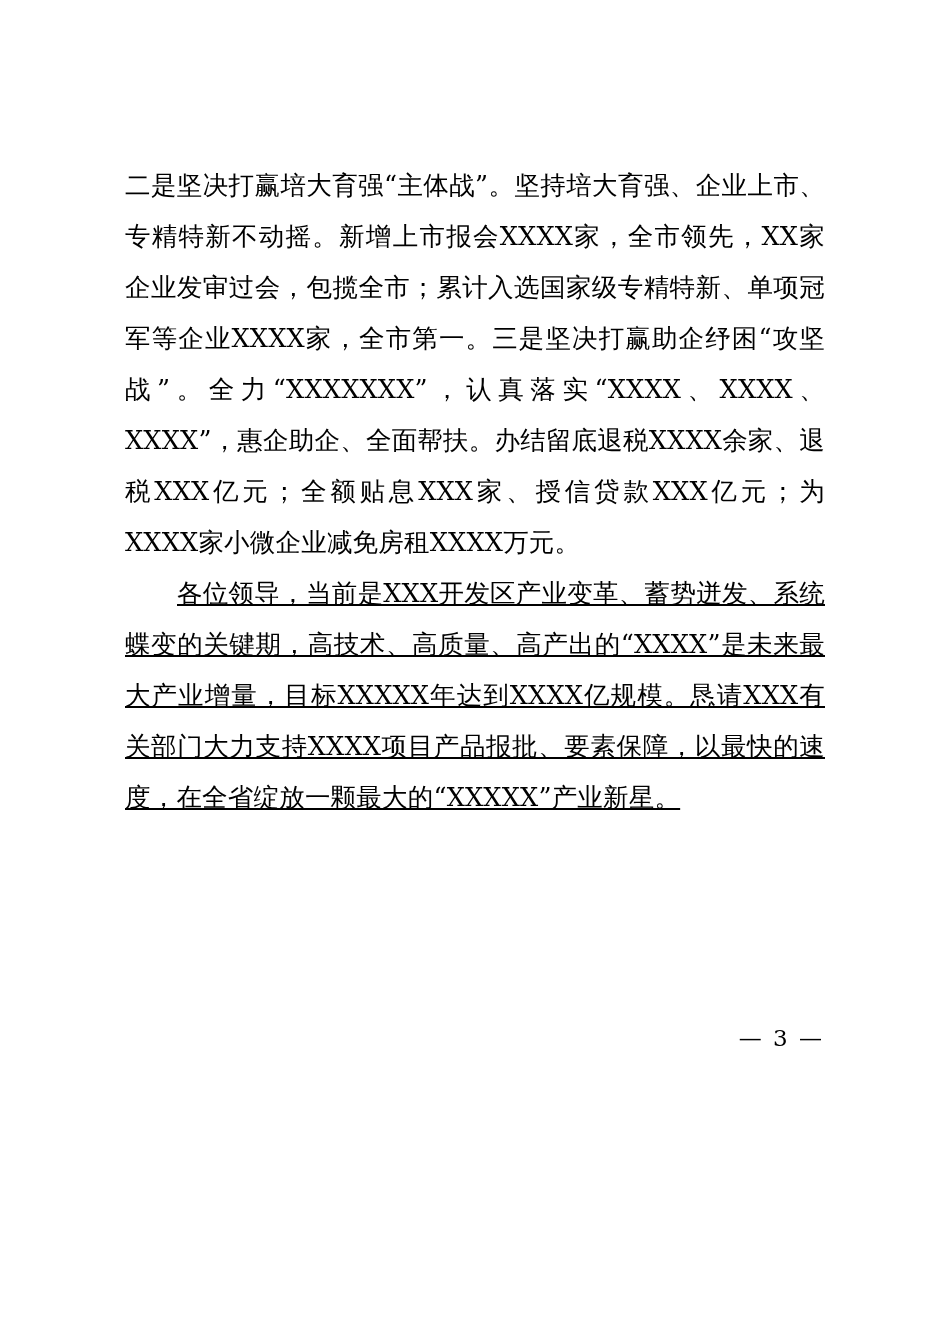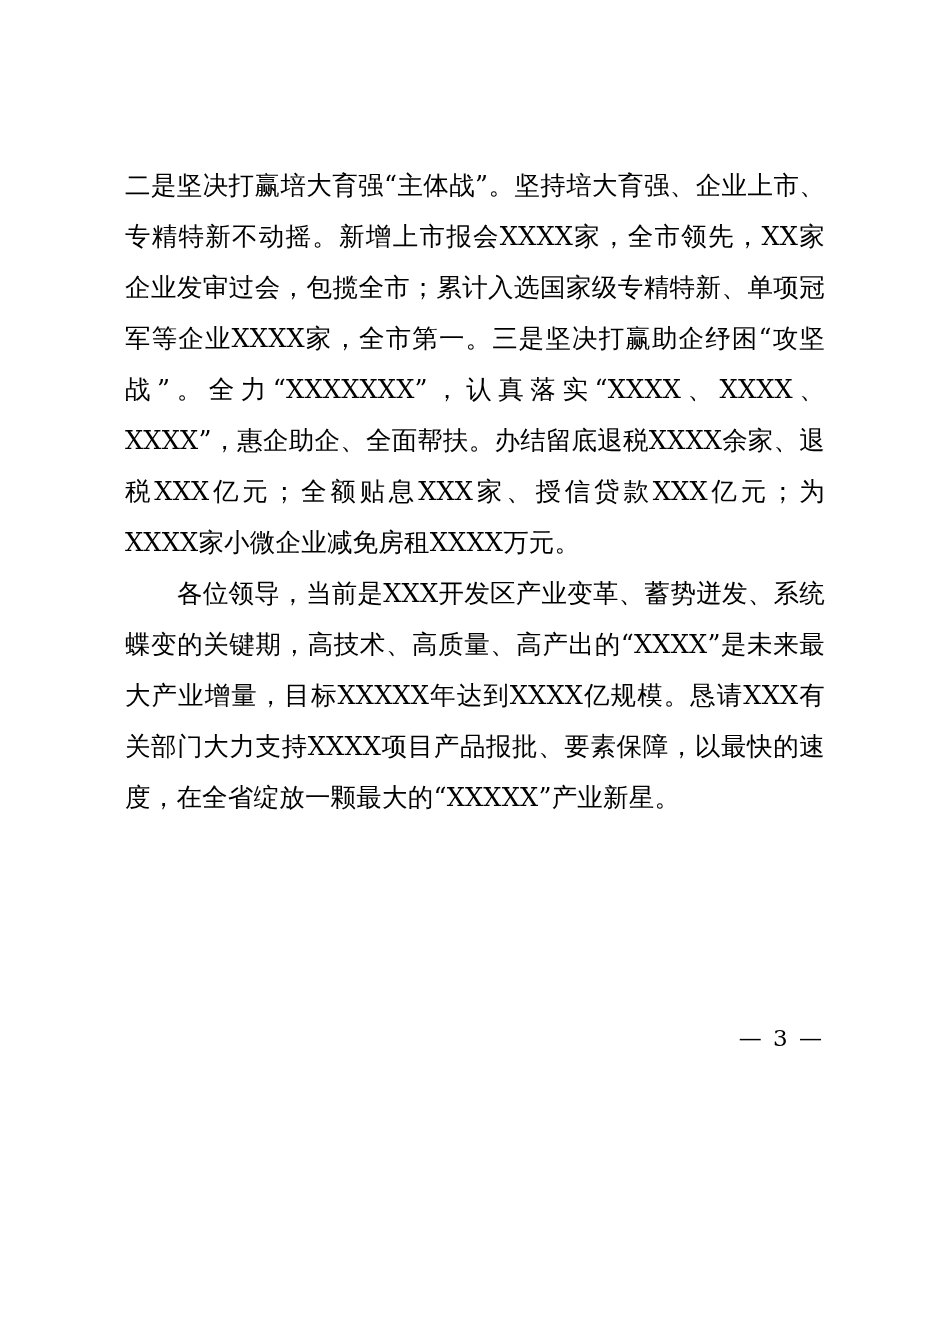--- a/index.html
+++ b/index.html
@@ -28,20 +28,21 @@
     line-height: 51px;
     color: #000000;
     text-align: justify;
     text-justify: inter-ideograph;
     margin: 0 0 0 0;
     letter-spacing: 0.2px;
     font-weight: 500;
   }
   .para.indent {
     text-indent: 52px;
+    text-decoration: underline;
   }
   .page-number {
     position: absolute;
     right: 126px;
     bottom: 113px;
     font-family: "DejaVu Serif", "Liberation Serif", serif;
     font-size: 23px;
     color: #000000;
     letter-spacing: 2px;
   }

